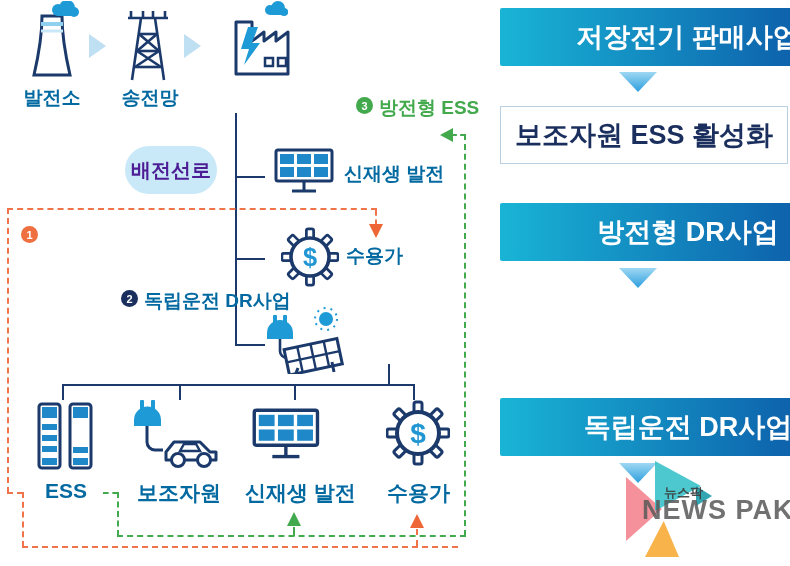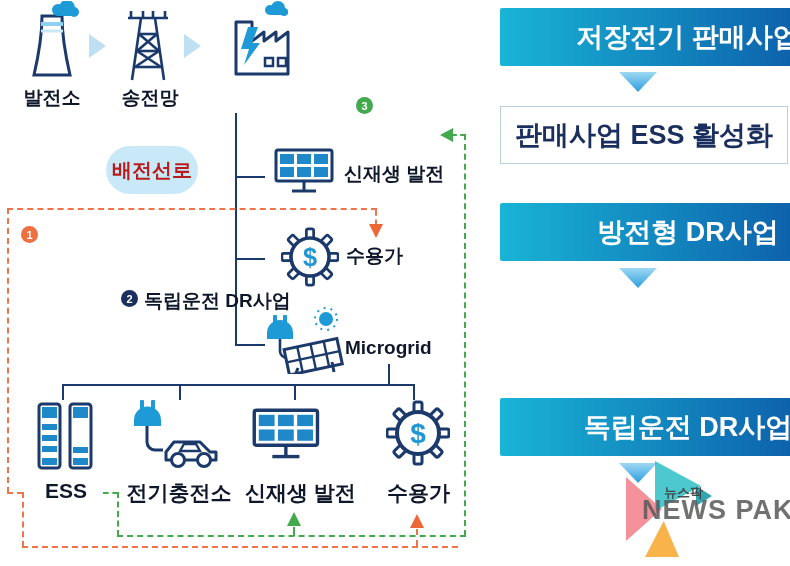--- a/index.html
+++ b/index.html
@@ -1,40 +1,40 @@
 <!DOCTYPE html>
 <html><head>
 <meta charset="utf-8">
 <style>
   html,body{margin:0;padding:0;background:#fff;}
   #stage{position:relative;width:790px;height:566px;background:#fff;overflow:hidden;
          font-family:"Liberation Sans","DejaVu Sans",sans-serif;}
   .abs{position:absolute;}
-  .lbl{position:absolute;font-weight:bold;color:#0f172a;font-size:19px;white-space:nowrap;
+  .lbl{position:absolute;font-weight:bold;color:#0369a1;font-size:19px;white-space:nowrap;
        text-align:center;}
   .lbl-b{font-size:21px;}
   .nline{position:absolute;background:#1b3a6b;}
   .dash-o-h{position:absolute;border-top:2px dashed #f0744a;height:0;}
   .dash-o-v{position:absolute;border-left:2px dashed #f0744a;width:0;}
   .dash-g-h{position:absolute;border-top:2px dashed #43a94d;height:0;}
   .dash-g-v{position:absolute;border-left:2px dashed #43a94d;width:0;}
   .arr-down-o{position:absolute;width:0;height:0;border-left:7px solid transparent;
       border-right:7px solid transparent;border-top:14px solid #ee6636;}
   .arr-up-o{position:absolute;width:0;height:0;border-left:7px solid transparent;
       border-right:7px solid transparent;border-bottom:14px solid #ee6636;}
   .arr-up-g{position:absolute;width:0;height:0;border-left:7px solid transparent;
       border-right:7px solid transparent;border-bottom:14px solid #43a94d;}
   .arr-left-g{position:absolute;width:0;height:0;border-top:7px solid transparent;
       border-bottom:7px solid transparent;border-right:13px solid #43a94d;}
   .chev{position:absolute;width:0;height:0;border-top:12px solid transparent;
       border-bottom:12px solid transparent;border-left:17px solid #bfdff2;}
   .badge{position:absolute;width:17px;height:17px;border-radius:50%;color:#fff;
       font-size:11px;font-weight:bold;display:flex;align-items:center;justify-content:center;}
-  .pill{position:absolute;left:106px;top:146px;width:92px;height:48px;border-radius:24px;
-      background:#c9e9f8;color:#b91c1c;font-size:20px;font-weight:bold;
+  .pill{position:absolute;left:125px;top:146px;width:92px;height:48px;border-radius:24px;
+      background:#c9e9f8;color:#4c1d95;font-size:20px;font-weight:bold;
       display:flex;align-items:center;justify-content:center;}
   .hdr-box{position:absolute;left:500px;width:288px;height:58px;border-radius:2px;
       background:linear-gradient(90deg,#19b4d6,#0c57a6);color:#fff;font-size:27px;font-weight:bold;
       display:flex;align-items:center;justify-content:center;white-space:nowrap;padding-left:44px;}
   .res-box{position:absolute;left:500px;width:288px;height:58px;background:#fff;
       border:1px solid #b9cfe2;color:#1b2f5e;font-size:27px;font-weight:bold;
       display:flex;align-items:center;justify-content:center;white-space:nowrap;box-sizing:border-box;}
   .parrow{position:absolute;left:619px;width:38px;height:20px;
       clip-path:polygon(0 0,100% 0,50% 100%);
       background:linear-gradient(180deg,#9ed8f3,#2d9ede);}
@@ -92,20 +92,21 @@
         <circle cx="58" cy="12" r="4"></circle>
       <rect x="43" y="9" width="19" height="6" rx="3"></rect>
     </g>
     <path d="M10,22 V74 H62 V32 L50,41 V32 L38,41 V32 L26,41 V22 Z" fill="#fff" stroke="#1b3a6b" stroke-width="3" stroke-linejoin="round"></path>
     <rect x="39" y="58" width="8" height="8" fill="#fff" stroke="#1b3a6b" stroke-width="2.5"></rect>
     <rect x="52" y="58" width="8" height="8" fill="#fff" stroke="#1b3a6b" stroke-width="2.5"></rect>
     <polygon points="22,27 32,27 26,43 34,43 18,65 23,49 15,49" fill="#1e9ad6"></polygon>
   </svg>
 
   <div class="badge" style="left:356px;top:97px;background:#43a94d">3</div>
+  <div class="lbl" style="left:379px;top:95px;color:#43a94d">방전형 ESS</div>
 
   <div class="pill">배전선로</div>
 
   <div class="nline" style="left:235px;top:113px;width:2px;height:233px"></div>
   <div class="nline" style="left:237px;top:176px;width:28px;height:2px"></div>
   <div class="nline" style="left:237px;top:258px;width:28px;height:2px"></div>
   <div class="nline" style="left:237px;top:344px;width:28px;height:2px"></div>
   <div class="nline" style="left:388px;top:364px;width:2px;height:21px"></div>
   <div class="nline" style="left:62px;top:384px;width:353px;height:2px"></div>
   <div class="nline" style="left:62px;top:384px;width:2px;height:16px"></div>
@@ -159,21 +160,20 @@
     <g transform="rotate(-12 52 50)">
       <rect x="26" y="38" width="54" height="26" fill="#fff" stroke="#1b3a6b" stroke-width="3"></rect>
       <line x1="39.5" y1="38" x2="39.5" y2="64" stroke="#1b3a6b" stroke-width="2.4"></line>
       <line x1="53" y1="38" x2="53" y2="64" stroke="#1b3a6b" stroke-width="2.4"></line>
       <line x1="66.5" y1="38" x2="66.5" y2="64" stroke="#1b3a6b" stroke-width="2.4"></line>
       <line x1="26" y1="51" x2="80" y2="51" stroke="#1b3a6b" stroke-width="2.4"></line>
     </g>
     <line x1="38" y1="62" x2="36" y2="67" stroke="#1b3a6b" stroke-width="3"></line>
     <line x1="72" y1="56" x2="74" y2="66" stroke="#1b3a6b" stroke-width="3"></line>
   </svg>
-  <div class="lbl" style="left:345px;top:337px">Microgrid</div>
 
   <svg class="abs" style="left:36px;top:400px" width="58" height="72" viewBox="0 0 58 72">
     <rect x="3" y="4" width="21" height="64" rx="3" fill="#fff" stroke="#1b3a6b" stroke-width="3"></rect>
     <g fill="#1e88c9">
       <rect x="6" y="7" width="15" height="11"></rect>
         <rect x="6" y="24" width="15" height="6"></rect>
       <rect x="6" y="35" width="15" height="6"></rect>
         <rect x="6" y="46" width="15" height="6"></rect>
       <rect x="6" y="58" width="15" height="7"></rect>
     </g>
@@ -191,21 +191,21 @@
       <rect x="16" y="2" width="4" height="10" rx="1"></rect>
         <rect x="27" y="2" width="4" height="10" rx="1"></rect>
       <path d="M10,22 a13,13 0 0 1 27,0 v6 h-27 z"></path>
     </g>
     <path d="M23,28 V44 a8,8 0 0 0 8,8 h8" fill="none" stroke="#1b3a6b" stroke-width="3"></path>
     <path d="M42,62 V54 L50,44 H76 L86,54 H92 V62 Z" fill="#fff" stroke="#1b3a6b" stroke-width="3" stroke-linejoin="round"></path>
     <path d="M56,53 L60,46 H72 L76,53 Z" fill="#fff" stroke="#1b3a6b" stroke-width="2.4"></path>
     <circle cx="54" cy="62" r="6.5" fill="#fff" stroke="#1b3a6b" stroke-width="3"></circle>
     <circle cx="80" cy="62" r="6.5" fill="#fff" stroke="#1b3a6b" stroke-width="3"></circle>
   </svg>
-  <div class="lbl lbl-b" style="left:126px;top:479px;width:106px">전기충전소</div>
+  <div class="lbl lbl-b" style="left:126px;top:479px;width:106px">보조자원</div>
 
   <svg class="abs" style="left:252px;top:408px" width="70" height="52" viewBox="0 0 62 46">
     <rect x="2" y="2" width="56" height="31" rx="2" fill="#fff" stroke="#1b3a6b" stroke-width="3"></rect>
     <g fill="#1e88c9">
       <rect x="6" y="6" width="14" height="10"></rect>
         <rect x="23" y="6" width="14" height="10"></rect>
         <rect x="40" y="6" width="14" height="10"></rect>
       <rect x="6" y="19" width="14" height="10"></rect>
         <rect x="23" y="19" width="14" height="10"></rect>
         <rect x="40" y="19" width="14" height="10"></rect>
@@ -246,21 +246,21 @@
   <div class="dash-g-v" style="left:117px;top:492px;height:44px"></div>
   <div class="dash-g-h" style="left:117px;top:535px;width:349px"></div>
   <div class="dash-g-v" style="left:293px;top:527px;height:9px"></div>
   <div class="arr-up-g" style="left:287px;top:512px"></div>
   <div class="dash-g-v" style="left:464px;top:134px;height:402px"></div>
   <div class="dash-g-h" style="left:452px;top:134px;width:13px"></div>
   <div class="arr-left-g" style="left:440px;top:128px"></div>
 
   <div class="hdr-box" style="top:8px">저장전기 판매사업</div>
   <div class="parrow" style="top:72px"></div>
-  <div class="res-box" style="top:106px">판매사업 ESS 활성화</div>
+  <div class="res-box" style="top:106px">보조자원 ESS 활성화</div>
 
   <div class="hdr-box" style="top:203px">방전형 DR사업</div>
   <div class="parrow" style="top:268px"></div>
 
   <div class="hdr-box" style="top:398px">독립운전 DR사업</div>
   <div class="parrow" style="top:463px"></div>
 
   <div class="wm-tri" style="left:626px;top:477px;width:36px;height:64px;
        clip-path:polygon(0 0,100% 50%,0 100%);background:rgba(242,118,130,.8)"></div>
   <div class="wm-tri" style="left:655px;top:461px;width:46px;height:50px;

